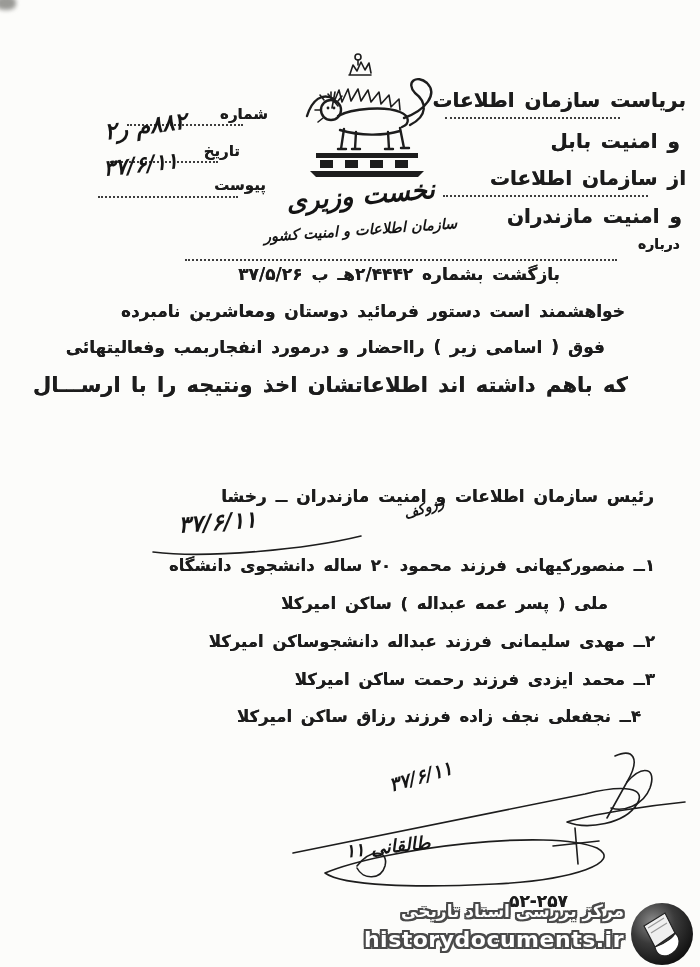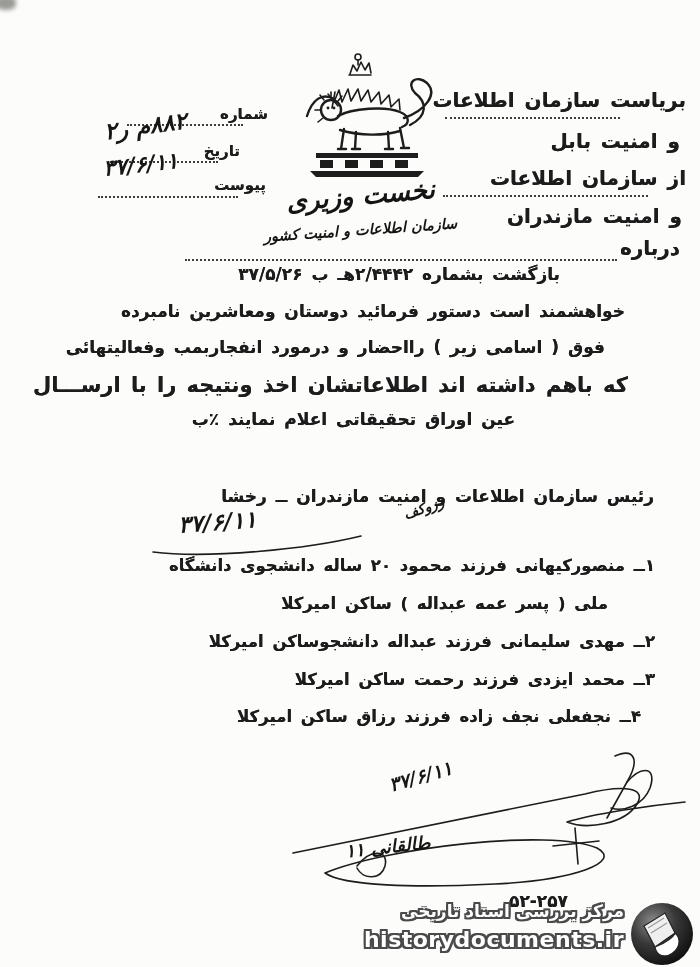--- a/index.html
+++ b/index.html
@@ -84,28 +84,27 @@
   <div class="typed" style="right:434px;top:176px;font-size:15px;">پیوست</div>
   <div class="dots" style="left:98px;top:196px;width:140px;"></div>
 
   <div class="typed" style="right:14px;top:88px;font-size:20px;">بریاست سازمان اطلاعات</div>
   <div class="dots" style="right:80px;top:117px;width:175px;"></div>
   <div class="typed" style="right:20px;top:129px;font-size:20px;">و امنیت بابل</div>
   <div class="typed" style="right:14px;top:166px;font-size:20px;">از سازمان اطلاعات</div>
   <div class="dots" style="right:52px;top:195px;width:205px;"></div>
   <div class="typed" style="right:18px;top:204px;font-size:20px;">و امنیت مازندران</div>
 
-  <div class="typed" style="right:20px;top:236px;font-size:20px;">درباره</div>
+  <div class="typed" style="right:20px;top:236px;font-size:14px;">درباره</div>
   <div class="dots" style="left:185px;top:259px;width:432px;"></div>
 
   <div class="typed" style="right:140px;top:264px;font-size:17px;">بازگشت بشماره ۲/۴۴۴۲هـ ب ۳۷/۵/۲۶</div>
   <div class="typed" style="right:75px;top:301px;font-size:17px;">خواهشمند است دستور فرمائید دوستان ومعاشرین نامبرده</div>
   <div class="typed" style="right:95px;top:337px;font-size:17px;">فوق ( اسامی زیر ) رااحضار و درمورد انفجاربمب وفعالیتهائی</div>
   <div class="typed" style="right:72px;top:373px;font-size:21px;">که باهم داشته اند اطلاعاتشان اخذ ونتیجه را با ارســـال</div>
-  <div class="typed" style="right:185px;top:409px;font-size:17px;">عین اوراق تحقیقاتی اعلام نمایند ٪ب</div>
 
   <div class="typed" style="right:46px;top:486px;font-size:17px;">رئیس سازمان اطلاعات و امنیت مازندران ــ رخشا</div>
   <div class="hand" style="right:256px;top:500px;font-size:14px;transform:rotate(-18deg);">رزوکف</div>
   <div class="hand" style="left:178px;top:508px;font-size:23px;transform:rotate(-4deg);">۳۷/۶/۱۱</div>
   <svg style="left:148px;top:530px;" width="218" height="30" viewBox="0 0 218 30">
     <path class="stroke thin" d="M5,22 C60,29 160,19 213,6"></path>
   </svg>
 
   <div class="typed" style="right:45px;top:556px;font-size:16.5px;">۱ــ منصورکیهانی فرزند محمود ۲۰ ساله دانشجوی دانشگاه</div>
   <div class="typed" style="right:92px;top:594px;font-size:16.5px;">ملی ( پسر عمه عبداله ) ساکن امیرکلا</div>

